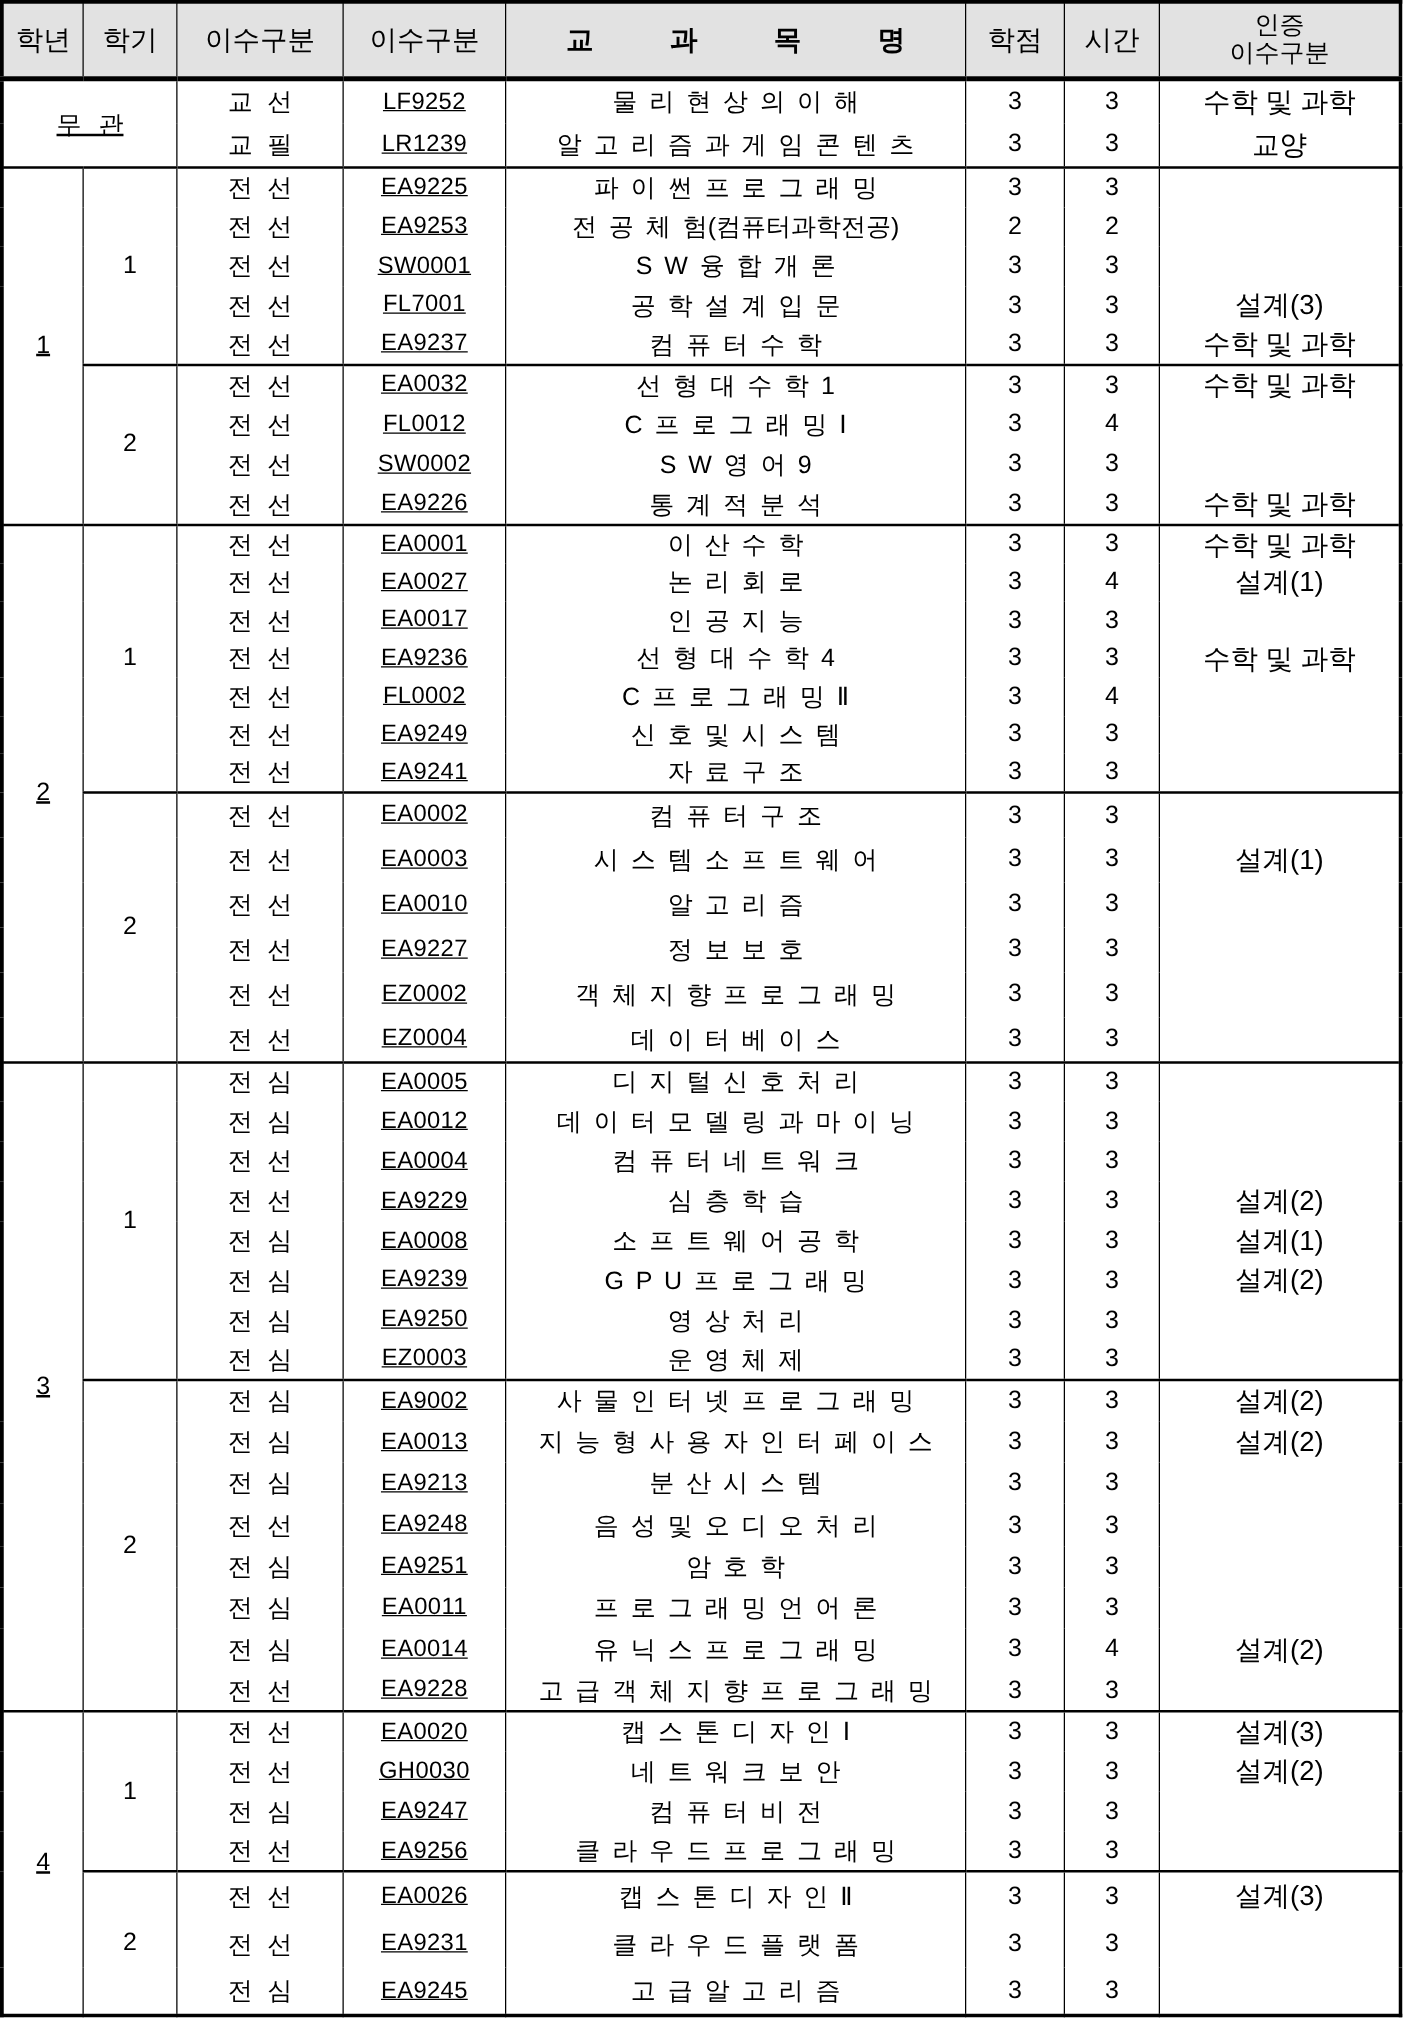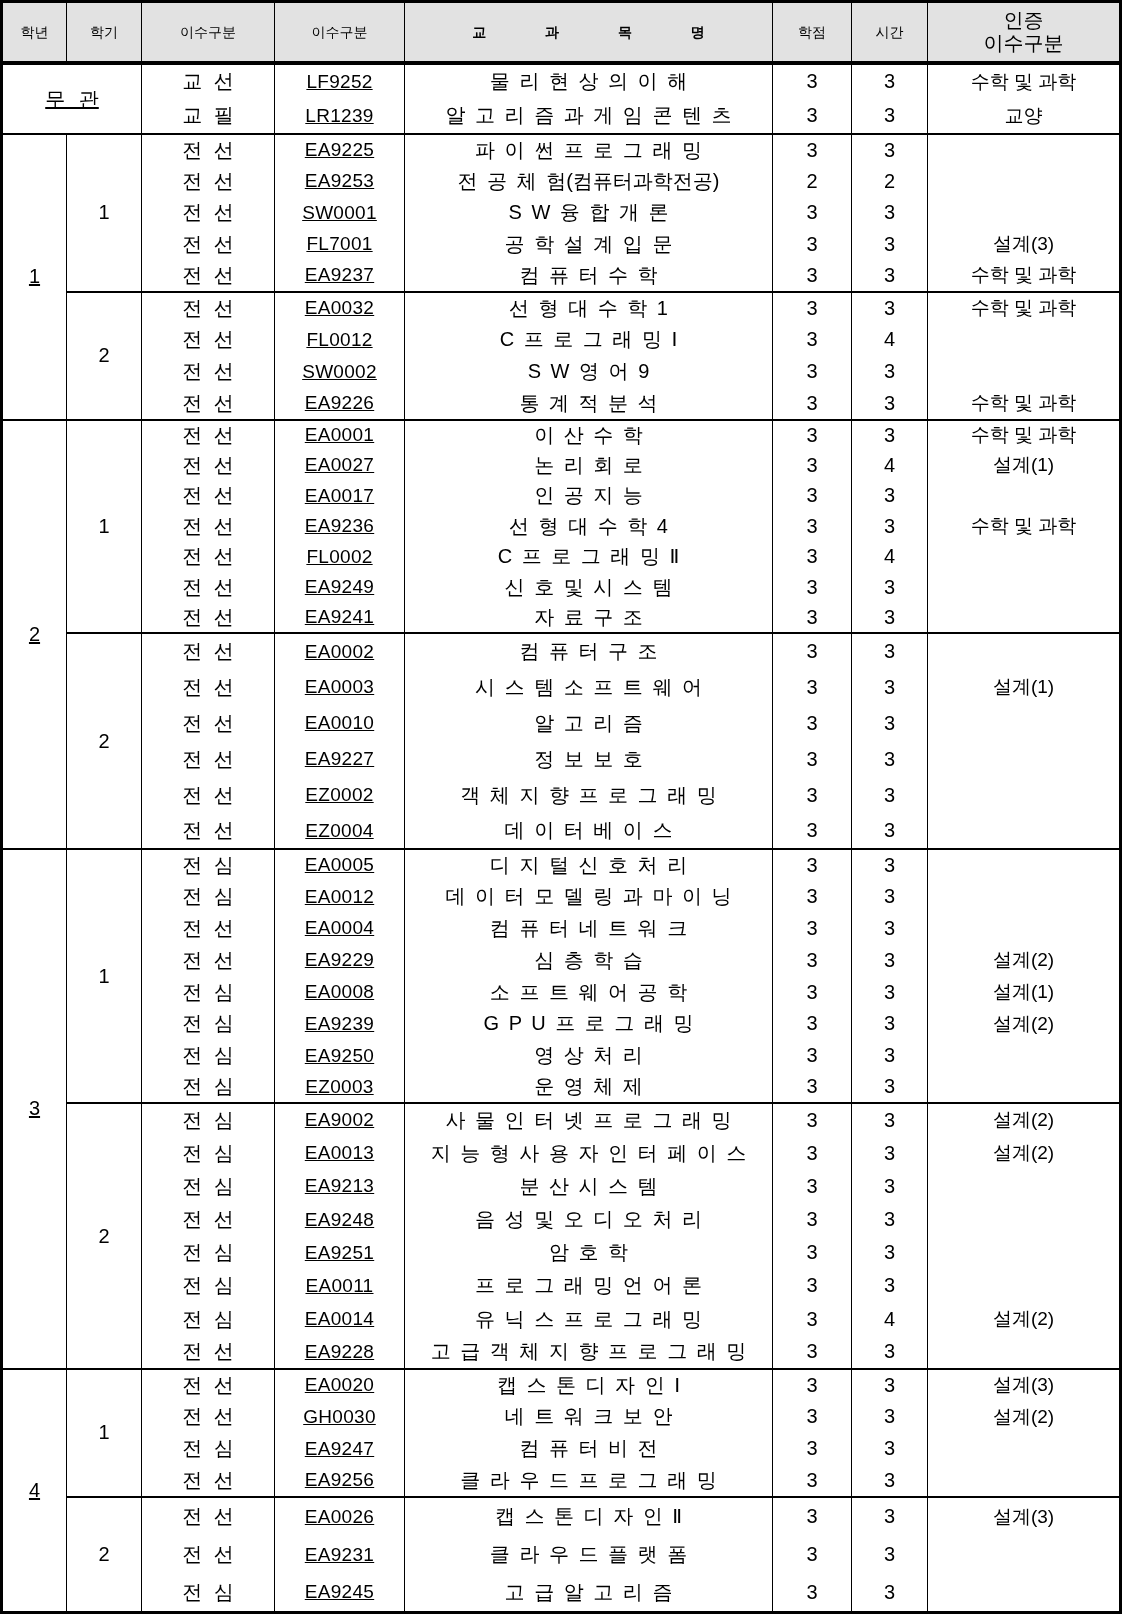--- a/index.html
+++ b/index.html
@@ -24,35 +24,35 @@
     padding: 0;
     text-align: center;
     vertical-align: middle;
     overflow: hidden;
     white-space: nowrap;
   }
   thead th {
     background: #e2e2e2;
     border-bottom: 4px solid #000000;
     font-weight: 400;
-    font-size: 14px;
+    font-size: 22px;
     height: 58px;
     line-height: 1.15;
   }
   thead th.h4 { word-spacing: 55px; font-weight: bold; }
   thead th.h7 { white-space: pre-line; font-size: 20px; }
   tbody td {
     font-size: 20px;
     font-weight: 400;
   }
   tbody td.c-code { font-size: 19px; letter-spacing: 0.3px; text-decoration: underline; }
   tbody td.c-title { word-spacing: 4px; }
   tbody td.c-type { word-spacing: 6px; }
   tbody td.c-year { font-size: 20px; word-spacing: 8px; text-decoration: underline; }
-  tbody td.c-cert { font-size: 19px; text-align: center; }
+  tbody td.c-cert { font-size: 22px; text-align: center; }
   tr.year-start > td { border-top: 2px solid #000000; }
   tr.sem-start  > td { border-top: 2px solid #000000; }
 </style>
 </head>
 <body>
 
 <div class="sheet">
   <table class="curriculum">
     <colgroup>
       <col style="width:65px">

